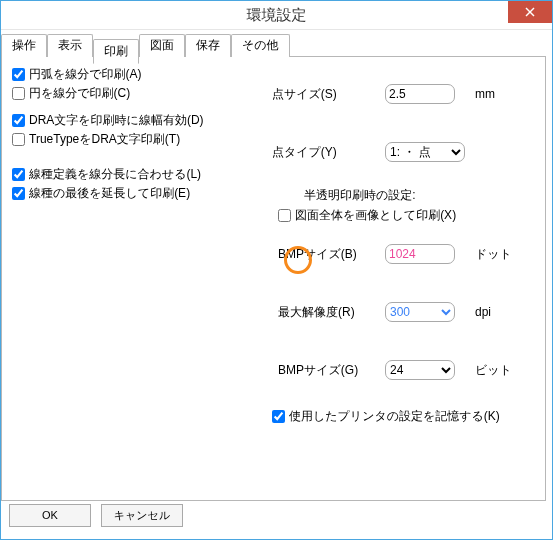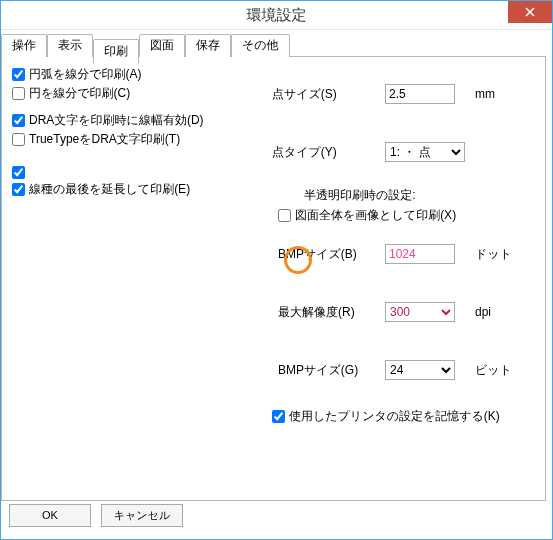--- a/index.html
+++ b/index.html
@@ -127,20 +127,21 @@
     margin: 18px 0;
     gap: 18px;
     height: 22px;
   }
   .form-row .lbl { width: 95px; }
   .form-row input[type=text], .form-row select {
     box-sizing: border-box;
     height: 20px;
     font-size: 12px;
     font-family: inherit;
+    border-radius: 7px;
   }
   .form-row .field-70 { width: 70px; }
   .form-row .unit { margin-left: 2px; }
   input[type=text] {
     border: 1px solid #a9a9a9;
     padding: 1px 3px;
   }
   input[type=text][readonly] {
     color: #ec4899;
     background: #fff;
@@ -235,20 +236,21 @@
           <span>TrueTypeをDRA文字印刷(T)</span>
         </label>
 
         <div class="group-gap"></div>
 
 
         <div class="group-gap"></div>
 
         <label class="chk-row">
           <input type="checkbox" checked="" style="">
+          <span>線種定義を線分長に合わせる(L)</span>
         </label>
         <label class="chk-row">
           <input type="checkbox" checked="" style="">
           <span>線種の最後を延長して印刷(E)</span>
         </label>
       </div>
 
       <div class="right-col">
         <div class="form-row">
           <span class="lbl">点サイズ(S)</span>
@@ -269,21 +271,21 @@
           <span>図面全体を画像として印刷(X)</span>
         </label>
 
         <div class="form-row indent">
           <span class="lbl" style="width:89px">BMPサイズ(B)</span>
           <input type="text" readonly="" class="field-70" value="1024" style="">
           <span class="unit">ドット</span>
         </div>
         <div class="form-row indent">
           <span class="lbl" style="width:89px">最大解像度(R)</span>
-          <select class="field-70" style="color:#be185d">
+          <select class="field-70" style="color:#3b82f6">
             <option>300</option>
           </select>
           <span class="unit">dpi</span>
         </div>
         <div class="form-row indent">
           <span class="lbl" style="width:89px">BMPサイズ(G)</span>
           <select class="field-70">
             <option>24</option>
           </select>
           <span class="unit">ビット</span>

